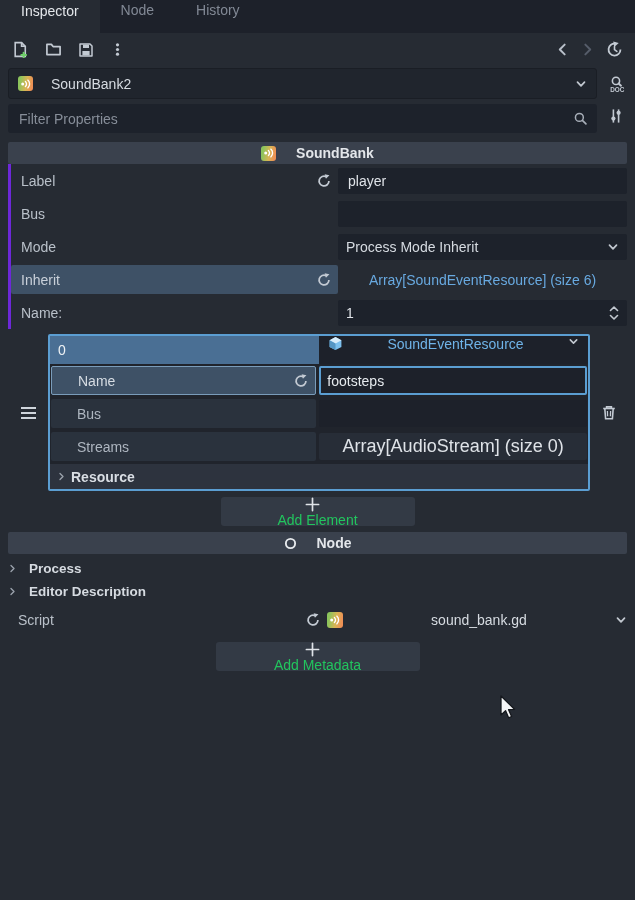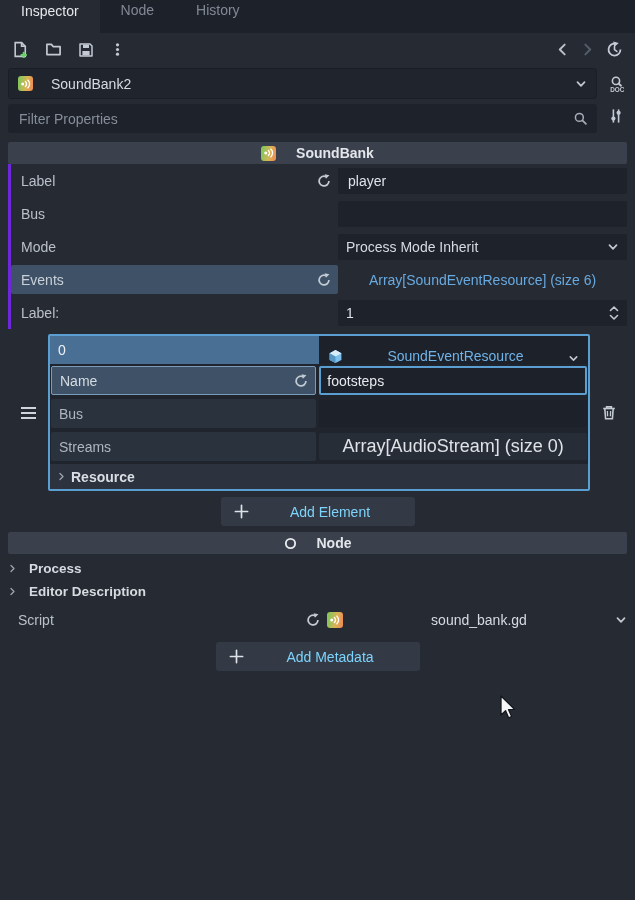--- a/index.html
+++ b/index.html
@@ -60,41 +60,41 @@
   
   .element-row{display:flex;margin:5px 8px 0 8px;align-items:stretch;}
   .drag-col{width:40px;display:flex;align-items:center;justify-content:center;}
   .burger{display:flex;flex-direction:column;gap:3px;cursor:grab;}
   .burger div{width:15px;height:2px;background:#cfd5dc;}
   .element-panel{flex:1;border:2px solid #5b9ed2;border-radius:2px;background:#20242c;}
   .trash-col{width:37px;display:flex;align-items:center;justify-content:center;}
 
   .el-header{display:flex;height:28px;}
   .el-index{flex:0 0 50%;background:#4a6f94;color:#eef2f5;display:flex;align-items:center;padding-left:8px;box-sizing:border-box;}
-  .el-type{flex:1;background:#1d212a;display:flex;align-items:flex-end;gap:21px;padding:0 9px;}
+  .el-type{flex:1;background:#1d212a;display:flex;align-items:flex-start;gap:21px;padding:0 9px;}
   .el-type-label{flex:1;text-align:center;color:#6fb3e8;}
 
   .el-row{display:flex;align-items:center;height:33px;padding:0 1px;}
   .el-left{flex:0 0 49.5%;box-sizing:border-box;height:29px;background:#2a323d;border-radius:2px;
            display:flex;align-items:center;justify-content:space-between;
-           padding:0 7px 0 8px;color:#aeb6c0;}
+           padding:0 7px 0 26px;color:#aeb6c0;}
   .el-left.selected{background:#3e5166;border:1px solid #7a9cba;color:#d6dce3;}
   .el-right{flex:1;display:flex;align-items:center;padding-left:3px;}
   .focus-input{flex:1;height:25px;background:#1d212a;border:2px solid #5b9ed2;border-radius:2px;
                color:#e6eaee;padding:0 6px;font:inherit;outline:none;}
   .el-field{flex:1;height:27px;background:#1d212a;border-radius:2px;display:flex;align-items:center;padding:0 6px;}
   .el-field input{width:100%;background:transparent;border:none;outline:none;color:#dfe3e8;font:inherit;}
   .array-btn{flex:1;height:27px;background:#272d37;border-radius:2px;color:#dfe3e8;
              display:flex;align-items:center;justify-content:center;font-size:18px;cursor:default;}
   .res-row{height:25px;background:#2d333e;display:flex;align-items:center;gap:5px;
            padding-left:7px;font-weight:bold;color:#d9dee4;margin-top:1px;}
 
   
   .big-btn{margin:6px auto 0;height:29px;background:#333a45;border-radius:3px;
-           display:flex;align-items:center;padding:0 13px;color:#7dd3fc;cursor:default;}
+           display:flex;align-items:center;padding:0 13px;color:#22c55e;cursor:default;flex-direction:column;}
   .big-btn .plus{margin-right:10px;}
   .big-btn .lbl{flex:1;text-align:center;}
   .w-addel{width:168px;}
   .w-addmeta{width:178px;}
 
   .fold-row{height:23px;display:flex;align-items:center;gap:12px;padding-left:8px;
             font-weight:bold;color:#d6dbe1;font-size:13.5px;cursor:default;}
 
   .script-icon,.bank-icon{width:16px;height:16px;border-radius:3px;
     background:linear-gradient(100deg,#8cc45c 15%,#d8b554 55%,#ee8f55 90%);
@@ -271,34 +271,34 @@
             <svg width="12" height="12" viewBox="0 0 12 12">
                 <path d="M2.5 4.2 6 7.8 9.5 4.2" fill="none" stroke="#c2c8d0" stroke-width="1.7" stroke-linecap="round" stroke-linejoin="round"></path>
               </svg>
           </span>
         </div>
       </div>
     </div>
 
     <div class="events-row">
       <div class="events-left">
-        <span>Events</span>
+        <span>Inherit</span>
         <span class="ic">
           <svg width="14" height="14" viewBox="0 0 16 16">
               <path d="M13.6 8 A5.6 5.6 0 1 1 10.6 3.1" fill="none" stroke="currentColor" stroke-width="2"></path>
               <polygon points="8.8,0.3 14.2,1.5 10.2,5.5" fill="currentColor"></polygon>
             </svg>
         </span>
       </div>
       <div class="events-value">Array[SoundEventResource] (size 6)</div>
     </div>
 
     <div class="prop-row">
       <div class="prop-left">
-        <span>Label:</span>
+        <span>Name:</span>
       </div>
       <div class="prop-value">
         <div class="field spin">
           <span>1</span>
           <span class="spinner">
             <svg width="10" height="6" viewBox="0 0 10 6">
                 <path d="M1.5 4.5 5 1 8.5 4.5" fill="none" stroke="#c2c8d0" stroke-width="1.6" stroke-linecap="round" stroke-linejoin="round"></path>
               </svg>
             <svg width="10" height="6" viewBox="0 0 10 6">
                 <path d="M1.5 1.5 5 5 8.5 1.5" fill="none" stroke="#c2c8d0" stroke-width="1.6" stroke-linecap="round" stroke-linejoin="round"></path>

